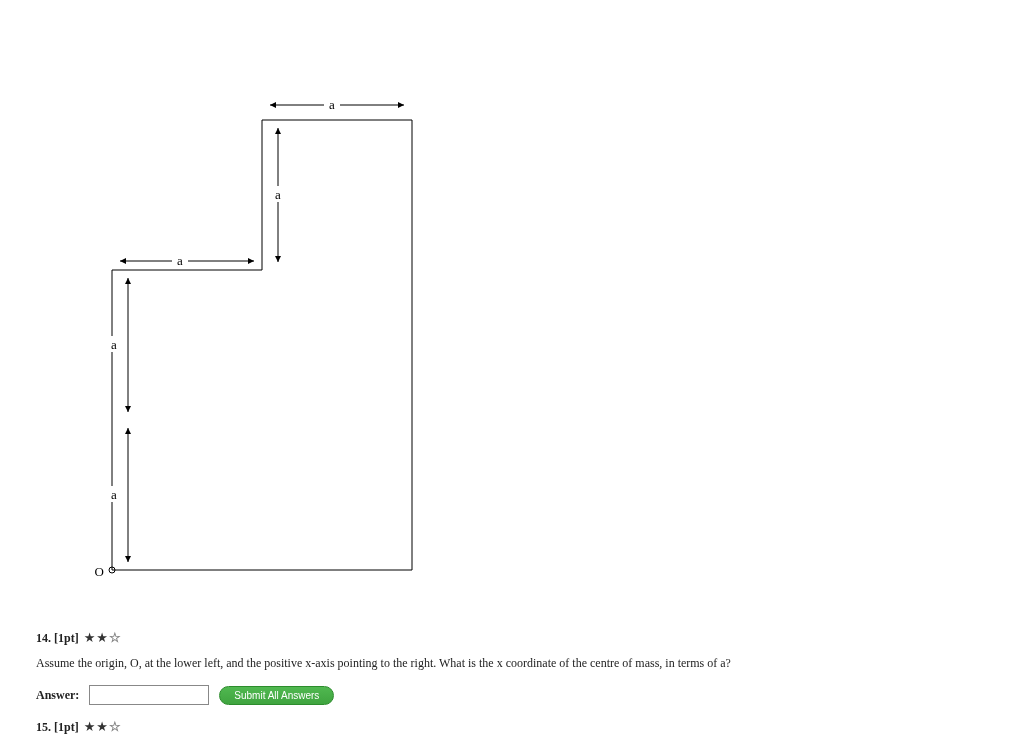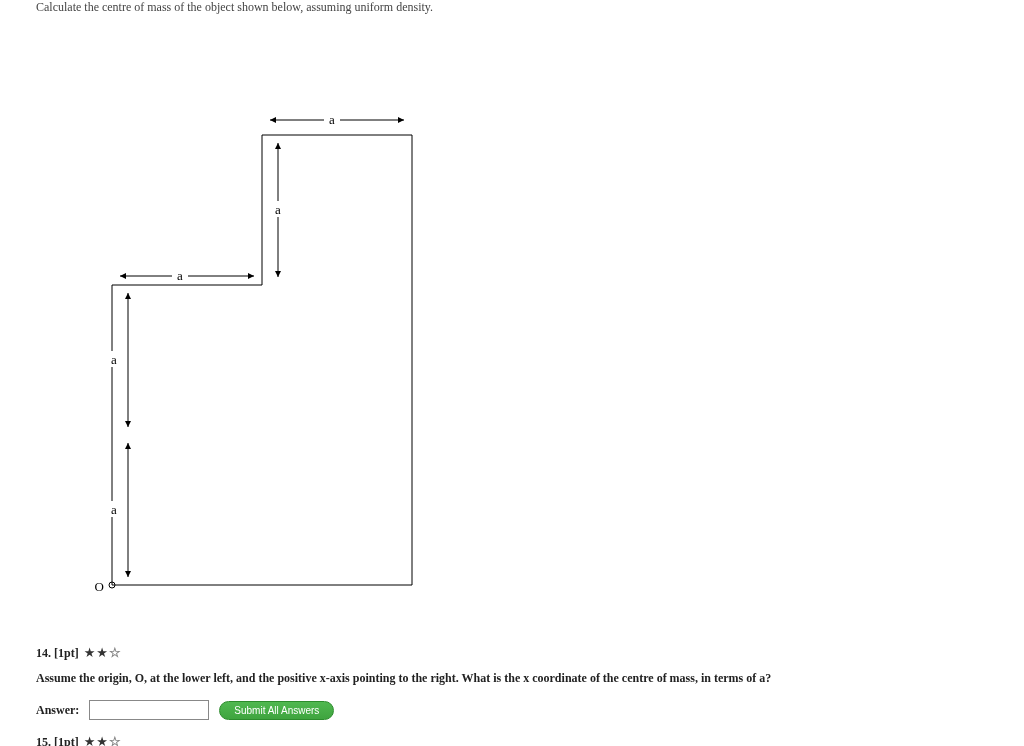--- a/index.html
+++ b/index.html
@@ -43,21 +43,20 @@
     color: #333;
   }
   .star-empty {
     -webkit-text-stroke: 0.5px #888;
     color: #ddd;
   }
   .q-text {
     margin: 10px 0 14px 0;
     font-size: 12px;
     color: #222;
-    font-weight: bold;
   }
   .ans-row {
     display: flex;
     align-items: center;
     gap: 10px;
     margin-bottom: 14px;
   }
   .ans-label {
     font-weight: bold;
     font-size: 12px;
@@ -79,21 +78,20 @@
     border: 1px solid #2c8c2c;
     border-radius: 12px;
     padding: 3px 14px;
     cursor: pointer;
   }
 </style>
 </head>
 <body>
 
 <div class="content">
-  <div class="intro">Calculate the centre of mass of the object shown below, assuming uniform density.</div>
 
   <div class="figure-wrap">
     <svg width="360" height="540" viewBox="0 0 360 540">
       <defs>
         <marker id="arrowend" markerWidth="8" markerHeight="8" refX="6" refY="3" orient="auto">
           <path d="M0,0 L6,3 L0,6 Z" fill="#000"></path>
         </marker>
         <marker id="arrowstart" markerWidth="8" markerHeight="8" refX="0" refY="3" orient="auto">
           <path d="M6,0 L0,3 L6,6 Z" fill="#000"></path>
         </marker>

